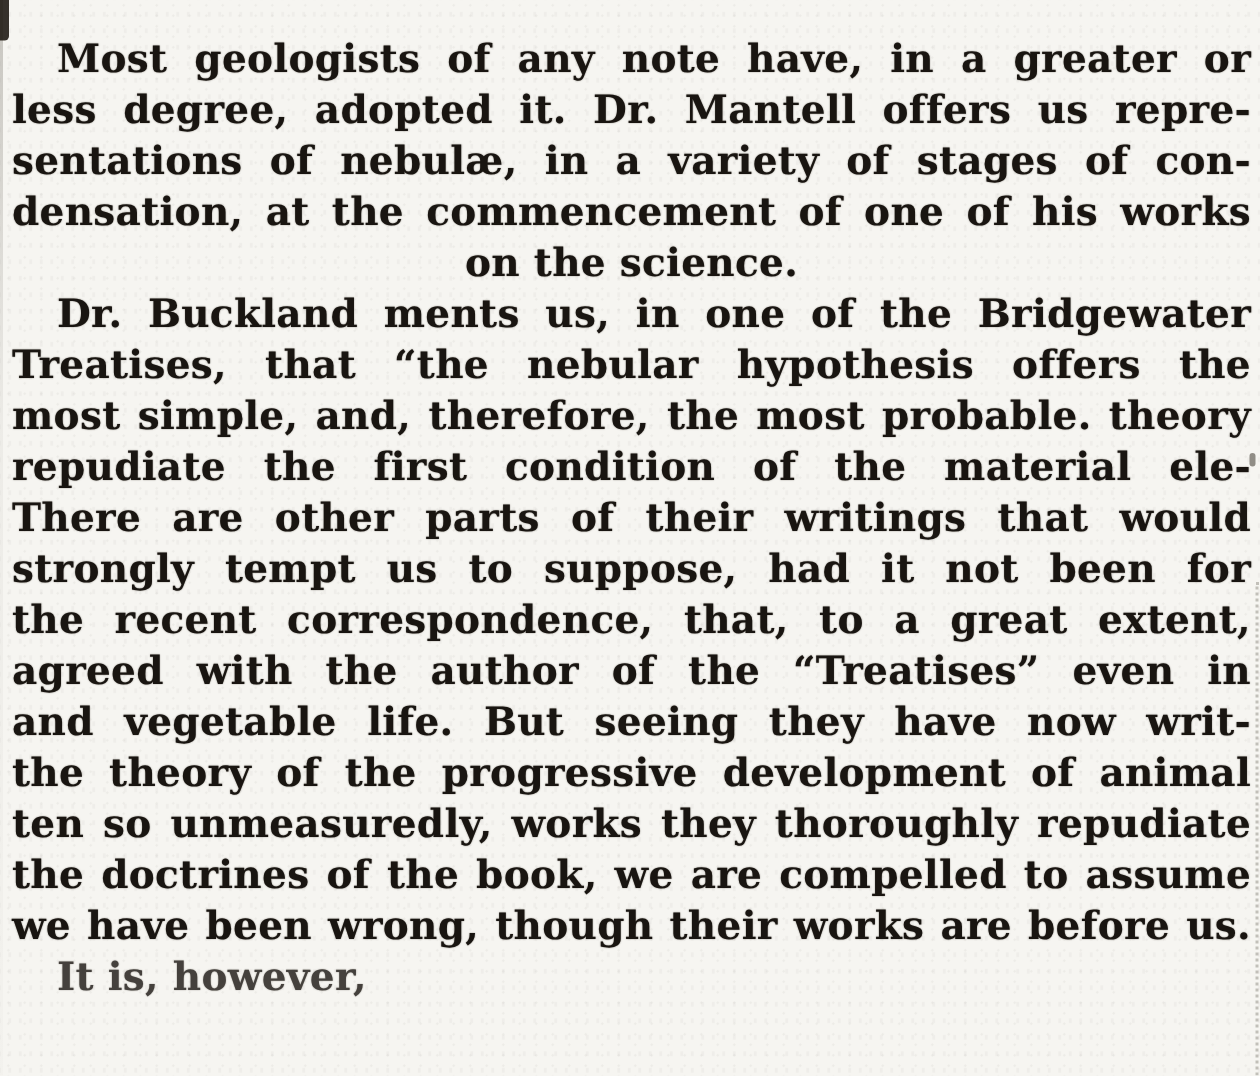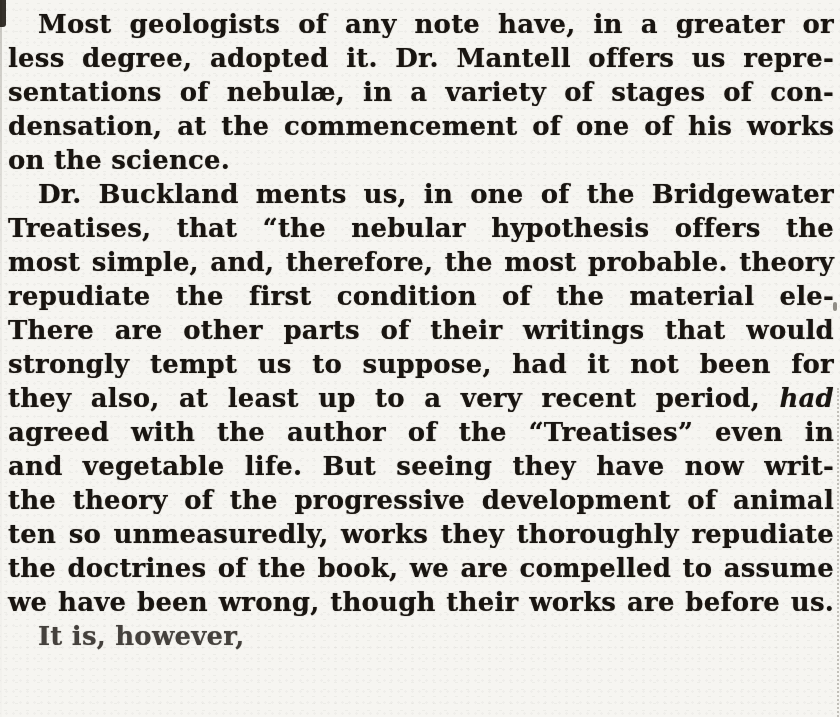--- a/index.html
+++ b/index.html
@@ -18,41 +18,41 @@
     background-size: 11px 7px, 7px 11px;
     background-position: 0 0, 3px 4px;
     font-family: "DejaVu Serif", "Liberation Serif", serif;
   }
   .page-text {
     position: absolute;
     left: 0;
     top: 0;
     width: 840px;
     height: 717px;
-    padding: 7px 6px 0 8px;
+    padding: 23px 6px 0 8px;
     box-sizing: border-box;
     color: #191511;
     font-size: 26px;
     font-weight: 700;
     line-height: 34px;
     text-shadow: 0 0 1px rgba(25,18,8,0.55);
     letter-spacing: 0.2px;
   }
   .line {
     width: 100%;
     height: 34px;
     overflow: visible;
     white-space: normal;
   }
   .line.justify {
     text-align: justify;
     text-align-last: justify;
   }
   .line.para-end {
-    text-align: left;
+    text-align: center;
   }
   .line.indent {
     text-indent: 30px;
   }
   .line .it {
     font-style: italic;
   }
   .line.partial {
     opacity: 0.8;
   }
@@ -105,23 +105,21 @@
   <div class="line justify">less degree, adopted it.  Dr. Mantell offers us repre-</div>
   <div class="line justify">sentations of nebulæ, in a variety of stages of con-</div>
   <div class="line justify">densation, at the commencement of one of his works</div>
   <div class="line para-end">on the science.</div>
   <div class="line justify indent">Dr. Buckland ments us, in one of the Bridgewater</div>
   <div class="line justify">Treatises, that “the nebular hypothesis offers the</div>
   <div class="line justify">most simple, and, therefore, the most probable. theory</div>
   <div class="line justify">repudiate the first condition of the material ele-</div>
   <div class="line justify">There are other parts of their writings that would</div>
   <div class="line justify">strongly tempt us to suppose, had it not been for</div>
-  <div class="line justify">
-    <span>they also, at least up to a very recent period, </span><span class="it">had</span>
-  </div>
+  <div class="line justify">the recent correspondence, that, to a great extent,</div>
   <div class="line justify">agreed with the author of the “Treatises” even in</div>
   <div class="line justify">and vegetable life. But seeing they have now writ-</div>
   <div class="line justify">the theory of the progressive development of animal</div>
   <div class="line justify">ten so unmeasuredly, works they thoroughly repudiate</div>
   <div class="line justify">the doctrines of the book, we are compelled to assume</div>
   <div class="line justify">we have been wrong, though their works are before us.</div>
   <div class="line partial indent">It is, however,</div>
 </div>
 
 </body></html>

